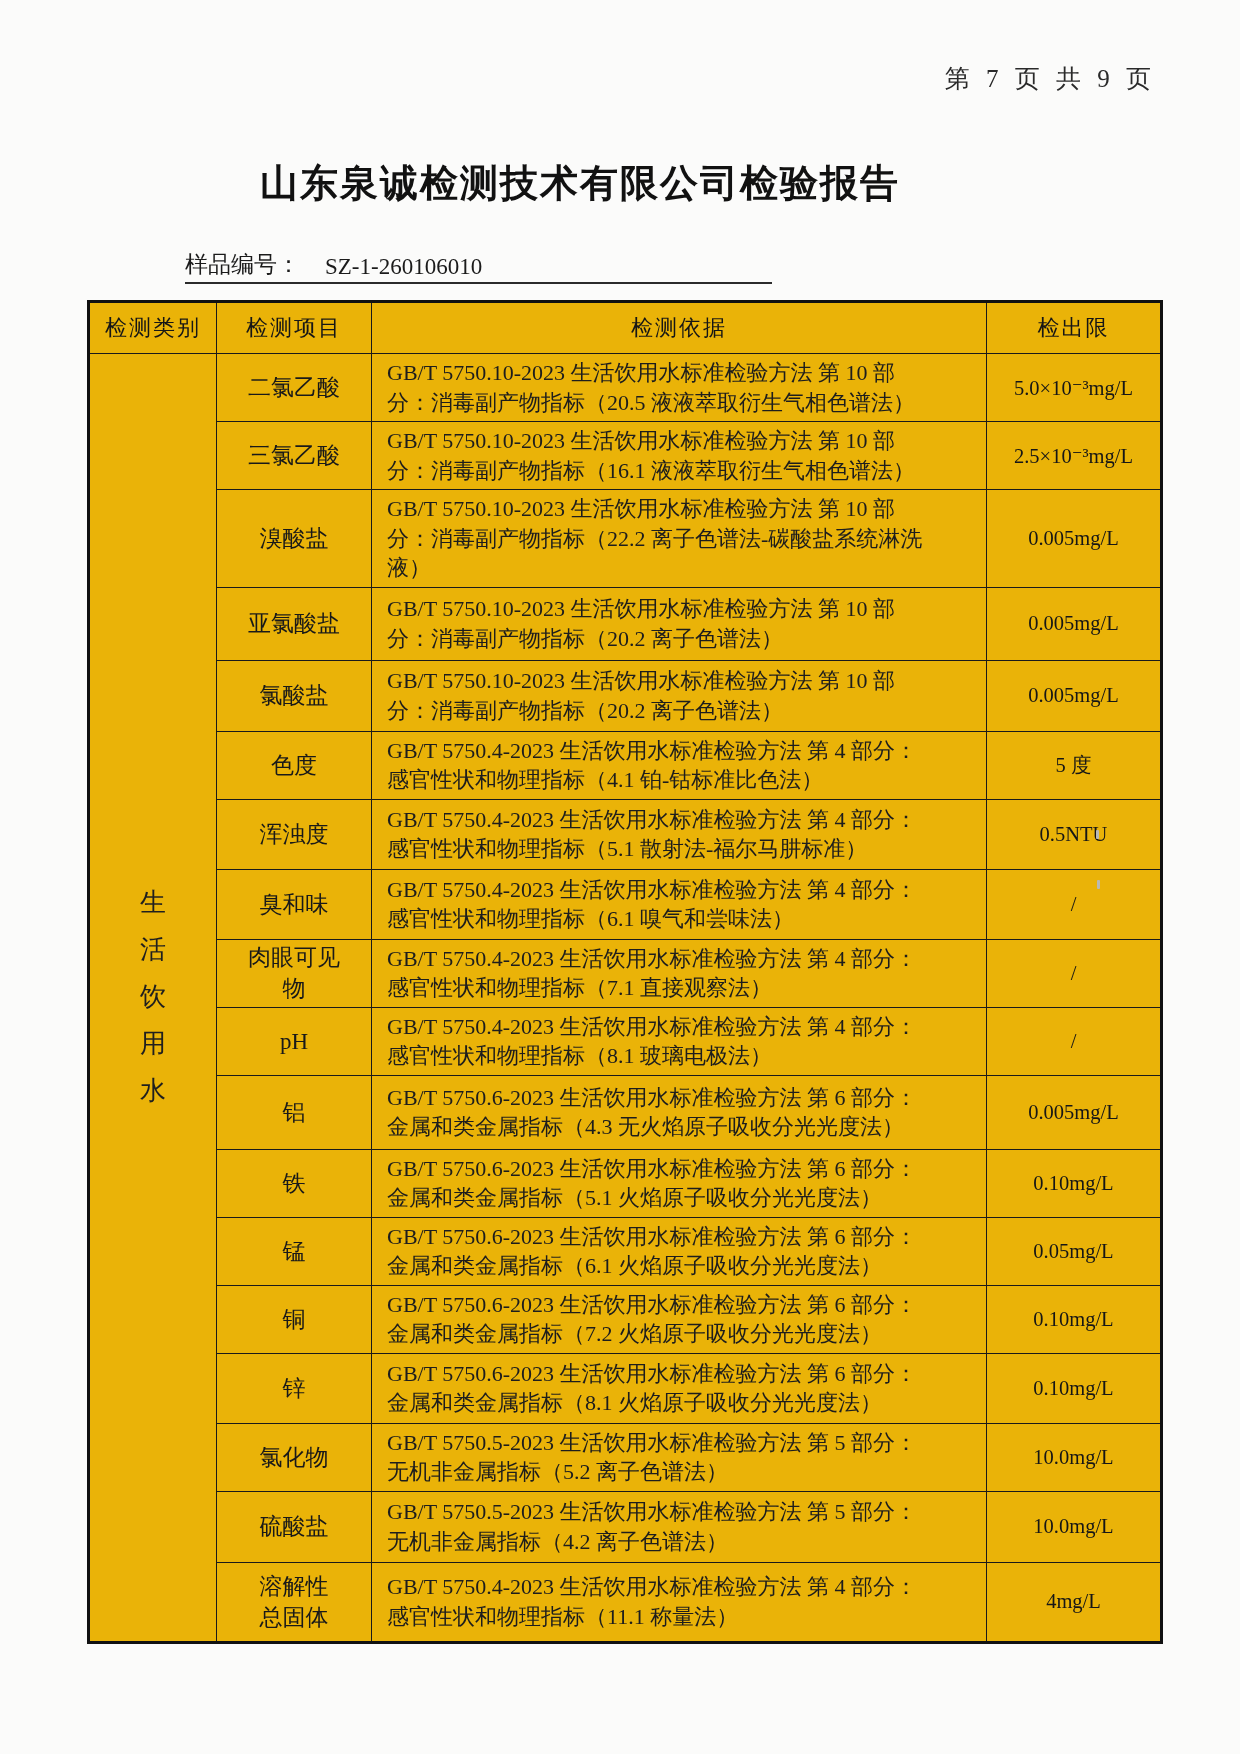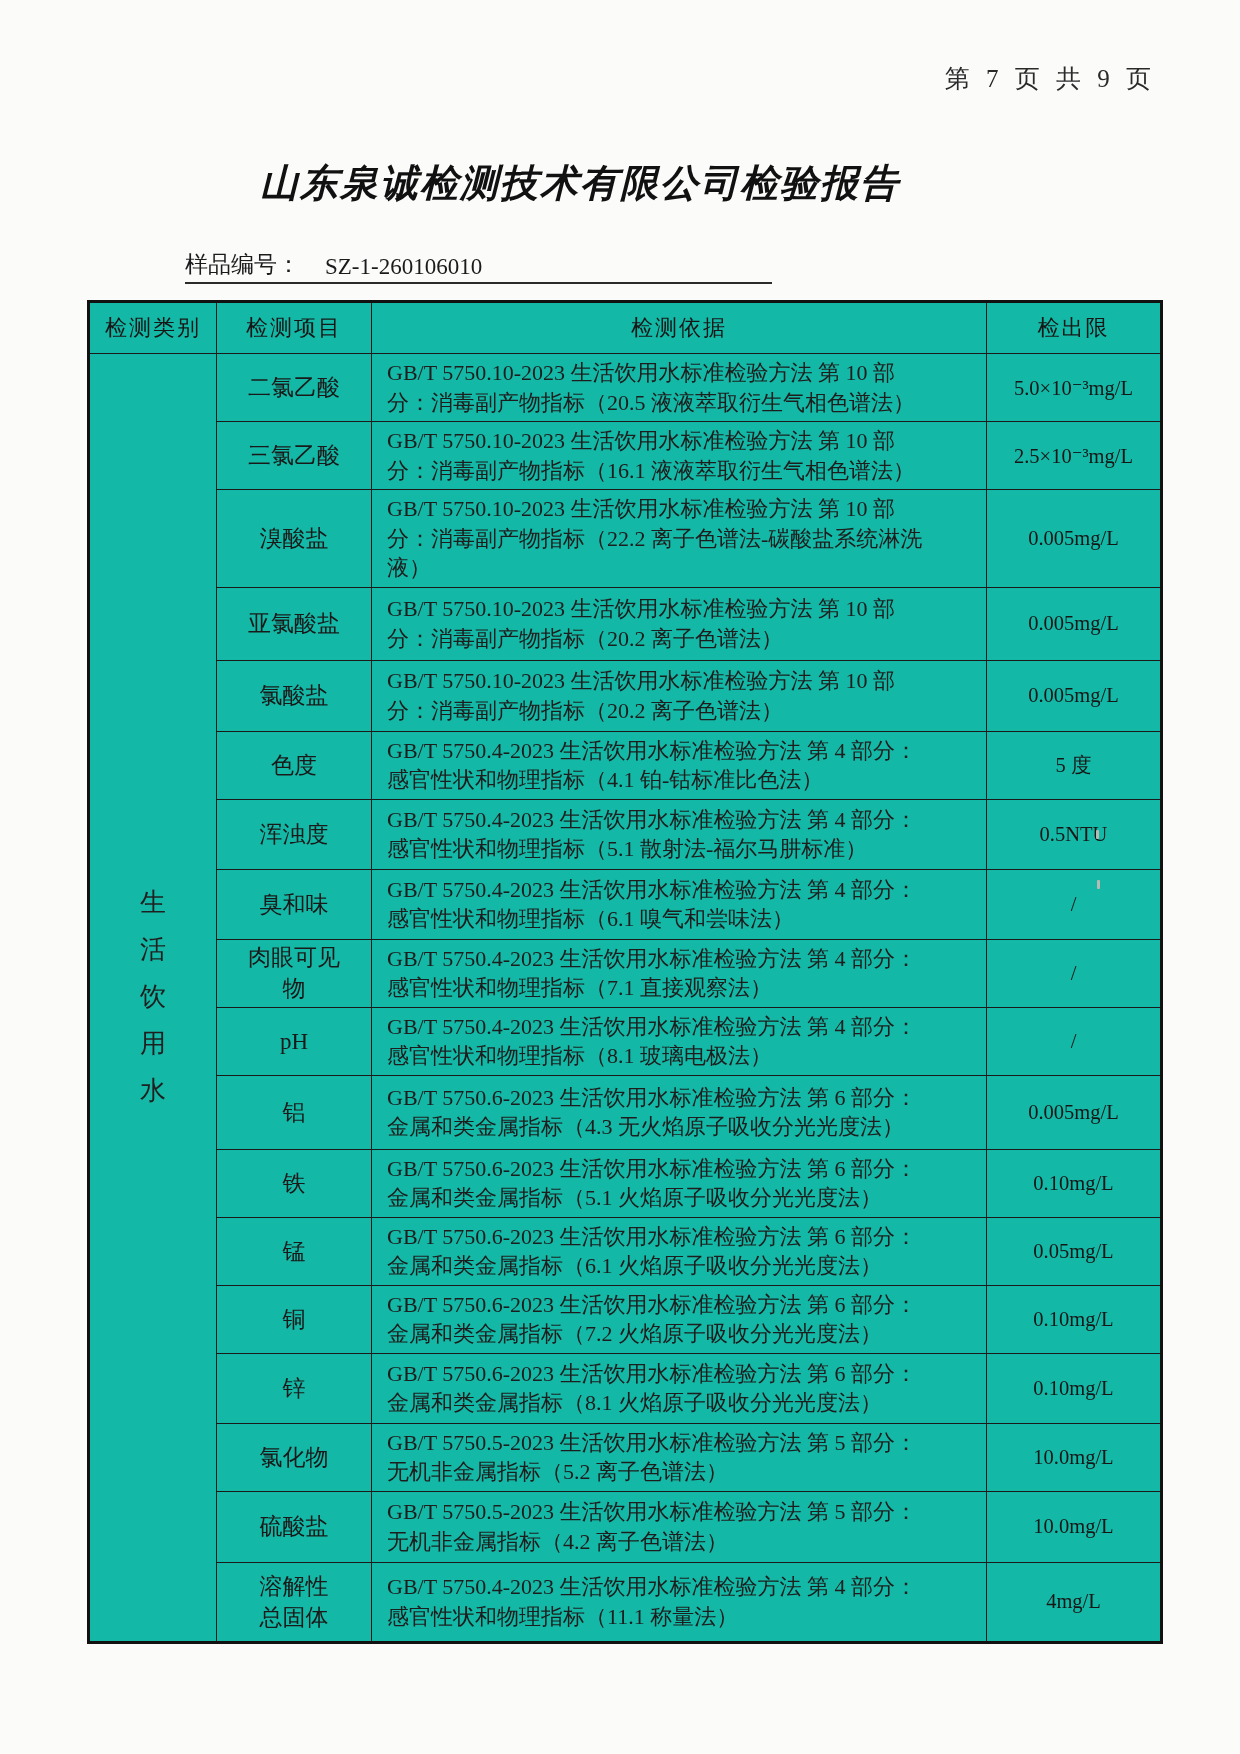--- a/index.html
+++ b/index.html
@@ -11,34 +11,34 @@
     color:#1c1c1c;
   }
   .sheet{position:relative;width:1240px;height:1754px;overflow:hidden;border-radius:18px;}
 
   .page-indicator{
     position:absolute;top:62px;right:84px;
     font-size:25px;letter-spacing:5px;color:#2a2a2a;
   }
   .report-title{
     position:absolute;top:158px;left:0;width:1160px;
-    text-align:center;font-size:38px;font-weight:700;letter-spacing:2px;color:#111;font-style:italic;
+    text-align:center;font-size:38px;font-weight:700;letter-spacing:2px;color:#111;
   }
   .sample-row{
     position:absolute;top:244px;left:185px;width:587px;height:40px;
     border-bottom:2px solid #2b2b2b;
     display:flex;align-items:flex-end;gap:25px;
     font-size:23px;color:#1b1b1b;padding-bottom:2px;box-sizing:border-box;
   }
 
   table.report-table{
     position:absolute;left:87px;top:300px;
     width:1073px;border-collapse:collapse;table-layout:fixed;
     border:3px solid #111;
-    background:#14b8a6;
+    background:#eab308;
   }
   .report-table th,.report-table td{
     border:1.5px solid #1a1a1a;
     padding:0;vertical-align:middle;
     overflow:hidden;
   }
   .report-table th{
     height:50px;font-size:22px;font-weight:400;letter-spacing:2px;color:#161616;
   }
   td.category-cell{text-align:center;}

